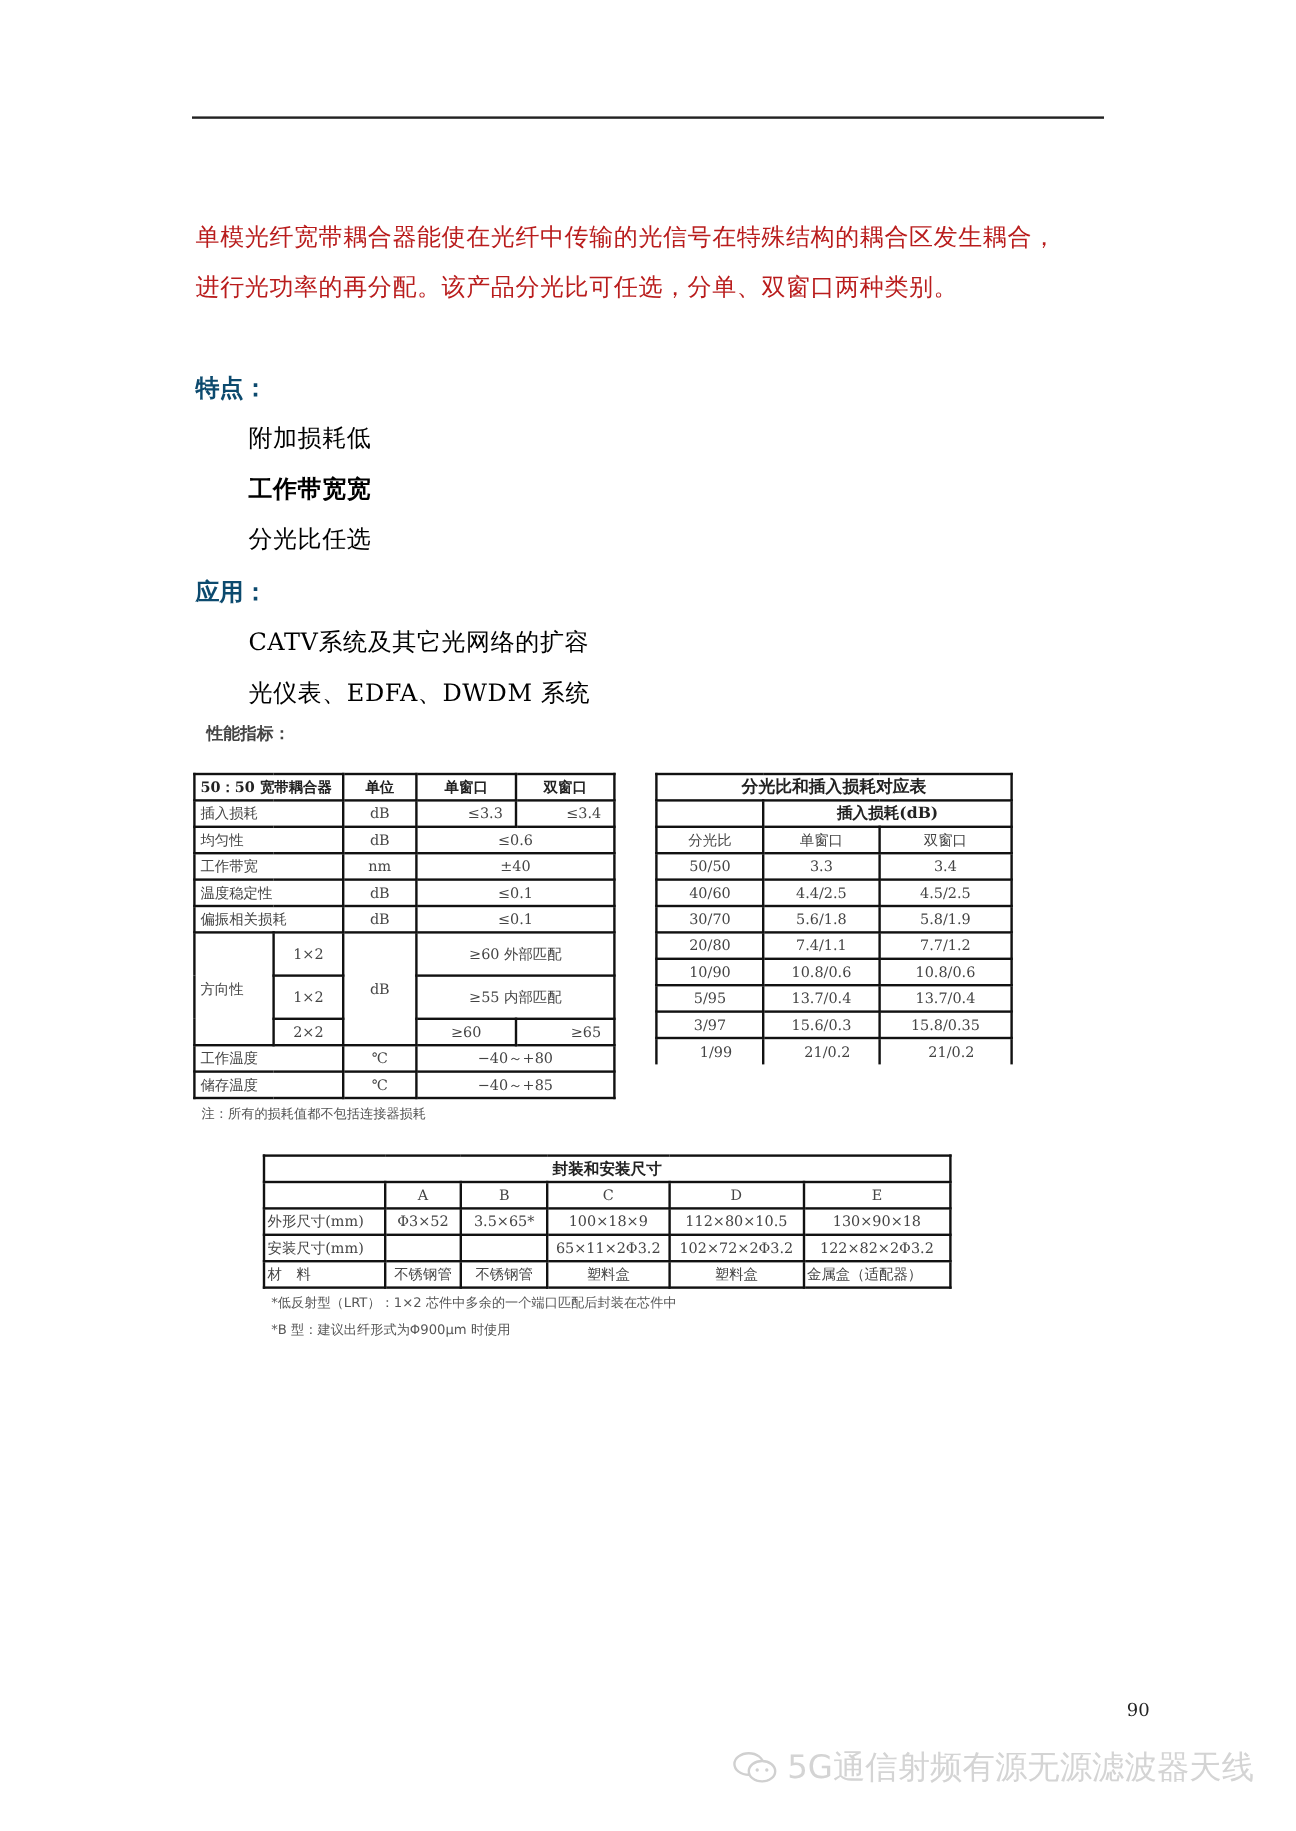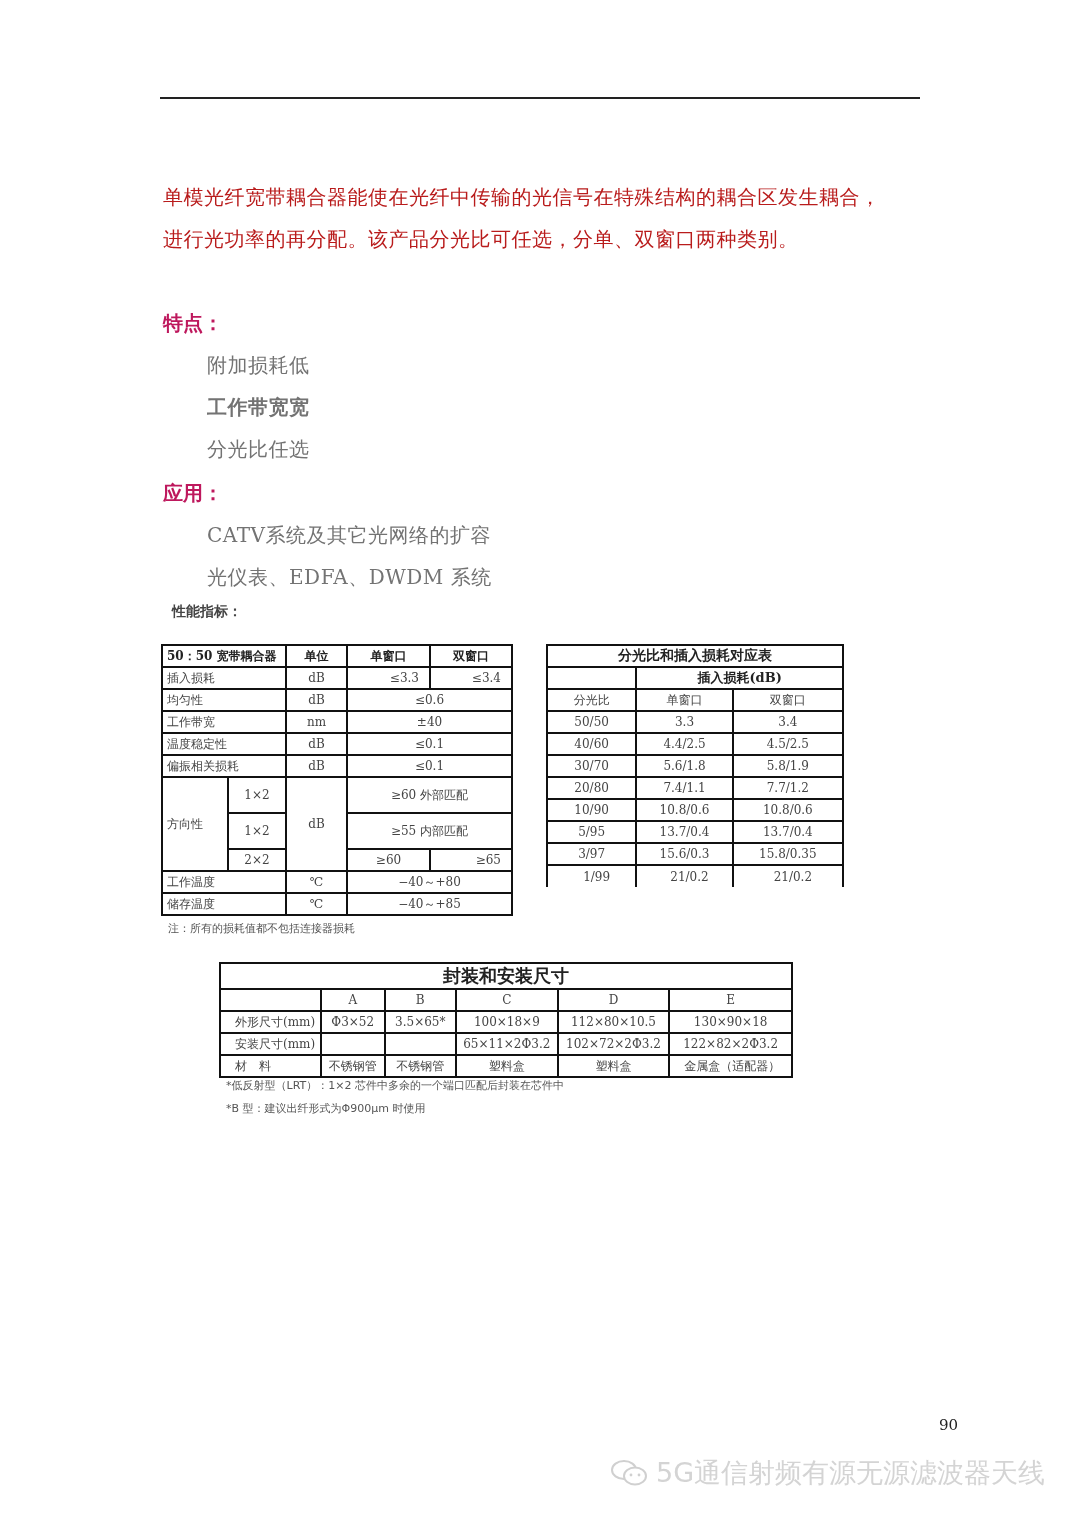--- a/index.html
+++ b/index.html
@@ -4,22 +4,22 @@
 <style>
   * { box-sizing: border-box; margin: 0; padding: 0; }
   html, body { width: 1080px; height: 1526px; background: #ffffff; }
   body { position: relative; font-family: "DejaVu Serif", "Liberation Serif", serif; color: #1a1a1a; overflow: hidden; }
 
   .top-rule { position: absolute; left: 160px; top: 97px; width: 760px; height: 2px; background: #222; }
 
   .intro { position: absolute; left: 163px; top: 176px; width: 760px; font-size: 20px; line-height: 42px; letter-spacing: 0.5px; color: #b91c1c; }
   .intro p { white-space: nowrap; }
 
-  .heading { position: absolute; left: 163px; font-size: 20px; font-weight: bold; font-family: "DejaVu Sans", "Liberation Sans", sans-serif; color: #be185d; }
-  .bullet { position: absolute; left: 207px; font-size: 20px; letter-spacing: 0.5px; color: #737373; white-space: nowrap; }
+  .heading { position: absolute; left: 163px; font-size: 20px; font-weight: bold; font-family: "DejaVu Sans", "Liberation Sans", sans-serif; color: #0c4a6e; }
+  .bullet { position: absolute; left: 207px; font-size: 20px; letter-spacing: 0.5px; color: #000000; white-space: nowrap; }
   .perf-label { position: absolute; left: 172px; top: 603px; font-size: 14px; font-weight: bold; font-family: "DejaVu Sans", "Liberation Sans", sans-serif; color: #444; }
 
   table { border-collapse: collapse; position: absolute; font-size: 12px; color: #444; }
   td, th { border: 2px solid #111; text-align: center; font-weight: normal; padding: 0 3px; white-space: nowrap; }
   th { font-weight: bold; color: #222; }
 
   
   .spec { left: 161px; top: 644px; width: 352px; }
   .spec td, .spec th { height: 22px; }
   .spec .left { text-align: left; padding-left: 4px; }
@@ -32,22 +32,22 @@
   .ratio td, .ratio th { height: 22px; }
   .ratio .title { font-size: 14px; }
   .ratio .sub { font-size: 13px; }
   .ratio tr.last td { border-bottom: none; padding-left: 13px; }
 
   .note { position: absolute; left: 168px; top: 921px; font-size: 11px; color: #555; font-family: "DejaVu Sans", "Liberation Sans", sans-serif; }
 
   
   .pkg { left: 219px; top: 962px; width: 574px; }
   .pkg td, .pkg th { height: 22px; }
-  .pkg .title { font-size: 18px; }
-  .pkg .left { text-align: left; padding-left: 14px; }
+  .pkg .title { font-size: 13px; }
+  .pkg .left { text-align: left; padding-left: 2px; }
 
   .pkg-note { position: absolute; left: 226px; font-size: 11px; color: #555; font-family: "DejaVu Sans", "Liberation Sans", sans-serif; }
 
   .page-num { position: absolute; left: 899px; top: 1416px; font-size: 15px; color: #222; margin-left: 40px; }
 
   .watermark { position: absolute; left: 610px; top: 1455px; display: flex; align-items: center; gap: 6px; color: #d4d4d4; font-size: 27px; font-family: "DejaVu Sans", "Liberation Sans", sans-serif; }
   .wm-icon { width: 40px; height: 30px; }
 </style>
 </head>
 <body>

